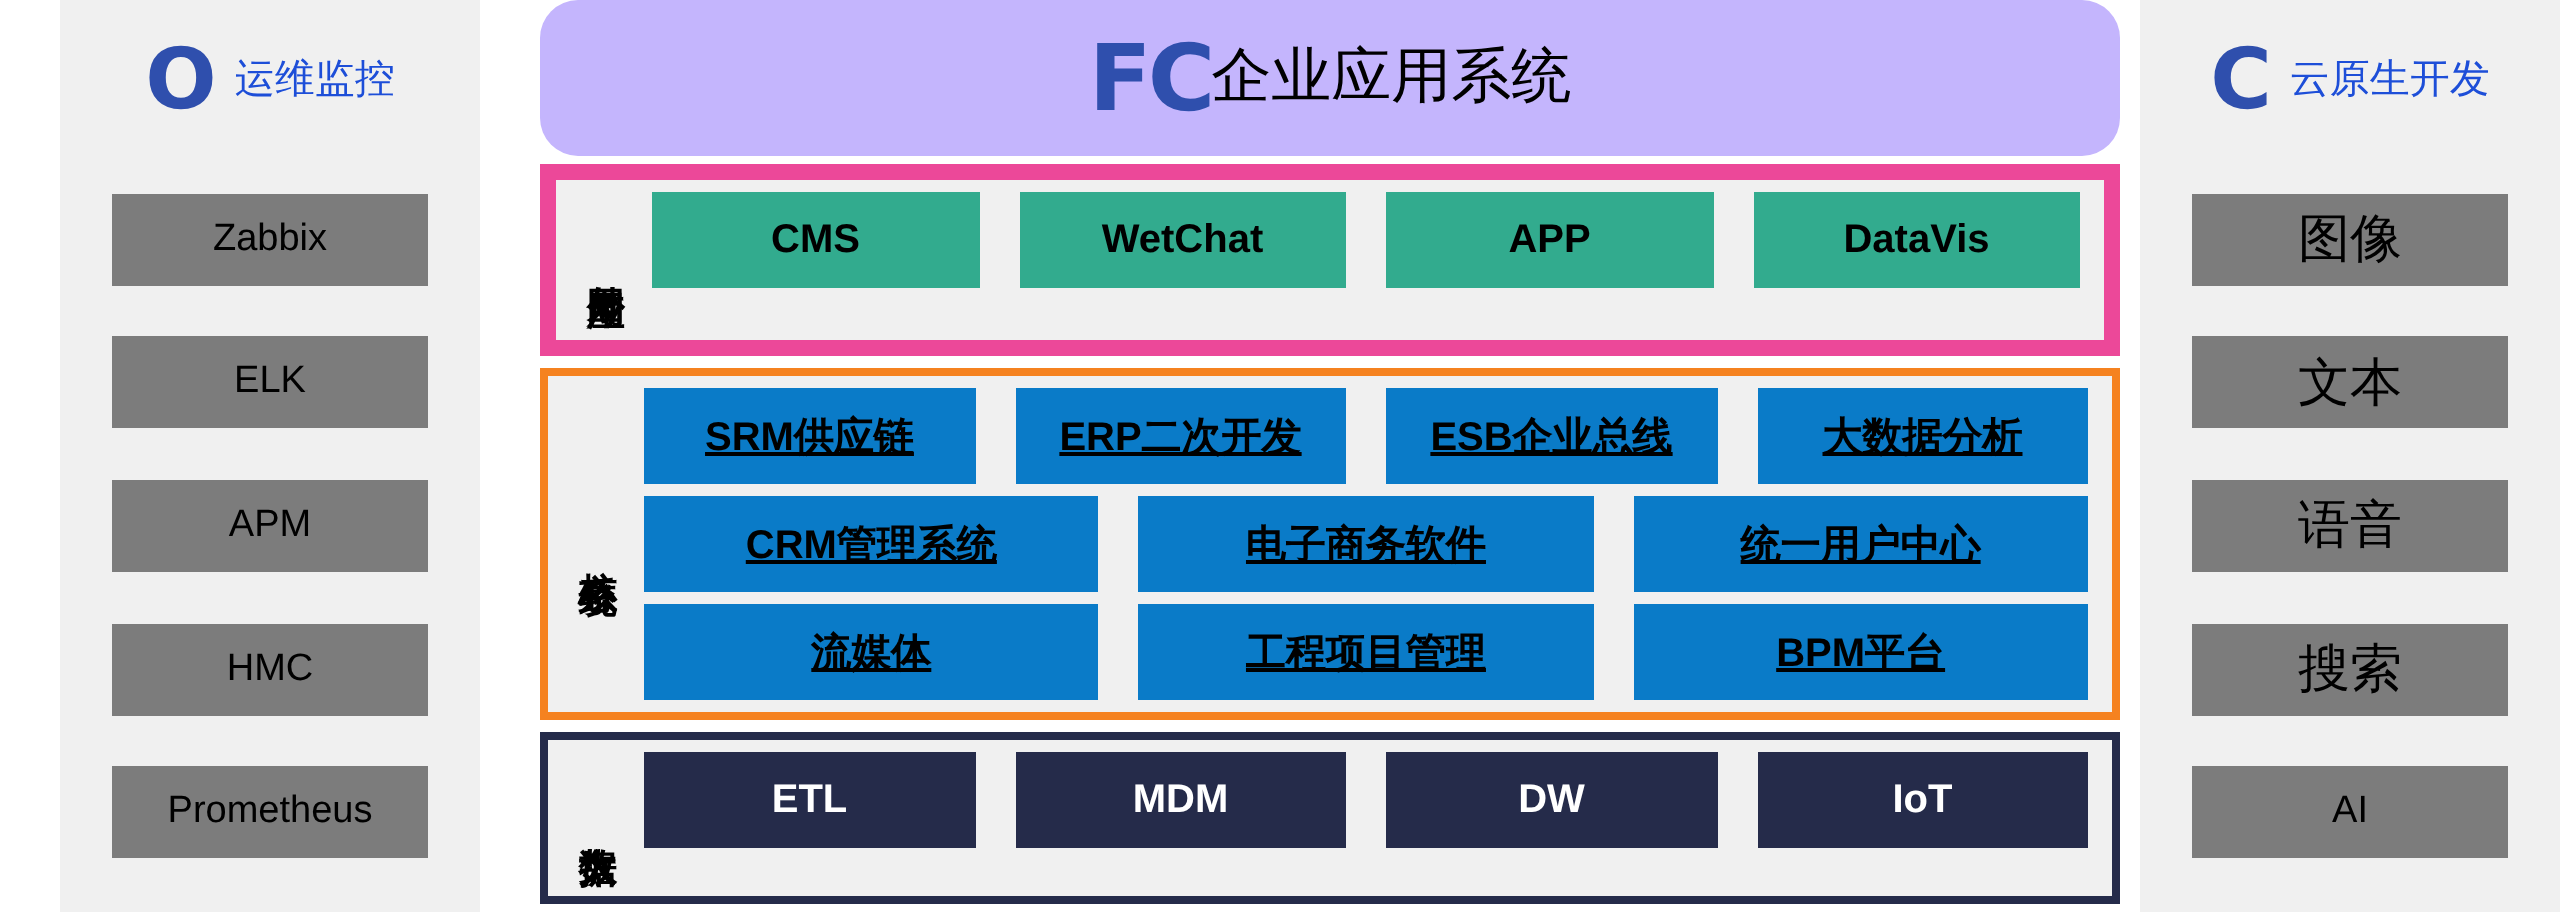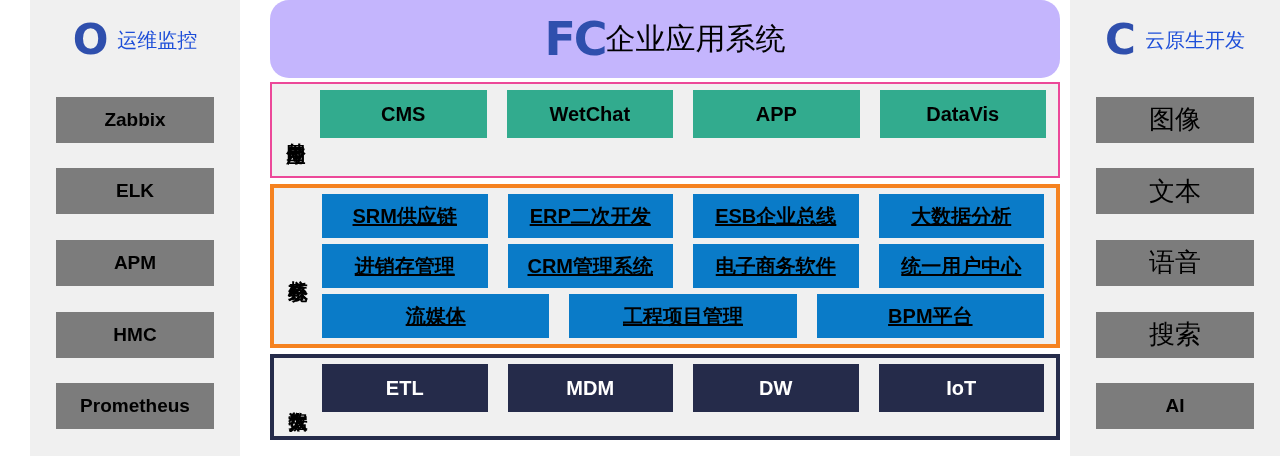--- a/index.html
+++ b/index.html
@@ -75,21 +75,21 @@
     align-items: center;
     padding: 4px 0 14px 0;
     box-sizing: border-box;
   }
   .gray-block {
     width: 158px;
     height: 46px;
     background: #7C7C7C;
     color: #000000;
     font-size: 19px;
-    font-weight: 700;
+    font-weight: 400;
     display: flex;
     align-items: center;
     justify-content: center;
     box-sizing: border-box;
   }
   .gray-block.cjk { font-weight: 400; font-size: 26px; }
 
   
   .center-panel {
     flex: 1 1 auto;
@@ -129,24 +129,24 @@
     box-sizing: border-box;
   }
 
   .section {
     box-sizing: border-box;
     background: #F0F0F0;
     display: flex;
     align-items: stretch;
     margin-bottom: 6px;
   }
-  .section:last-child { margin-bottom: 12px; }
+  .section:last-child { margin-bottom: 0; }
 
   .section.outer {
-    border: 2px solid #ec4899;
+    border: 8px solid #ec4899;
     flex: 0 0 96px;
   }
   .section.core {
     border: 4px solid #F58220;
     flex: 1 1 auto;
   }
   .section.bigdata {
     border: 4px solid #252B4A;
     flex: 0 0 86px;
   }
@@ -252,21 +252,20 @@
       <div class="section core">
         <div class="vlabel">核心系统</div>
         <div class="grid">
           <div class="grid-row">
             <div class="cell blue">SRM供应链</div>
             <div class="cell blue">ERP二次开发</div>
             <div class="cell blue">ESB企业总线</div>
             <div class="cell blue">大数据分析</div>
           </div>
           <div class="grid-row">
-            <div class="cell blue">进销存管理</div>
             <div class="cell blue">CRM管理系统</div>
             <div class="cell blue">电子商务软件</div>
             <div class="cell blue">统一用户中心</div>
           </div>
           <div class="grid-row">
             <div class="cell blue">流媒体</div>
             <div class="cell blue">工程项目管理</div>
             <div class="cell blue">BPM平台</div>
           </div>
         </div>

